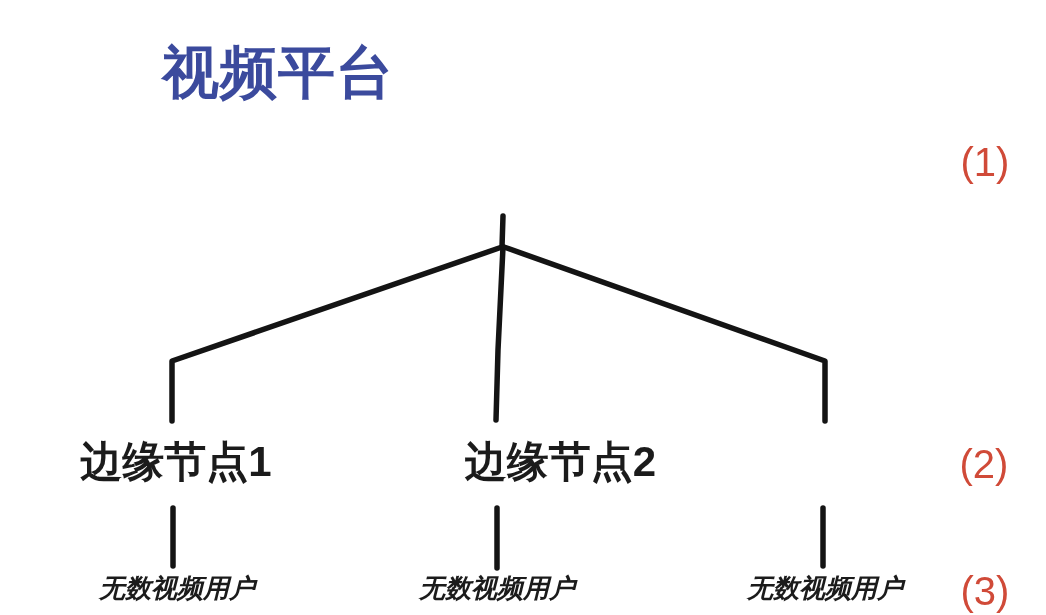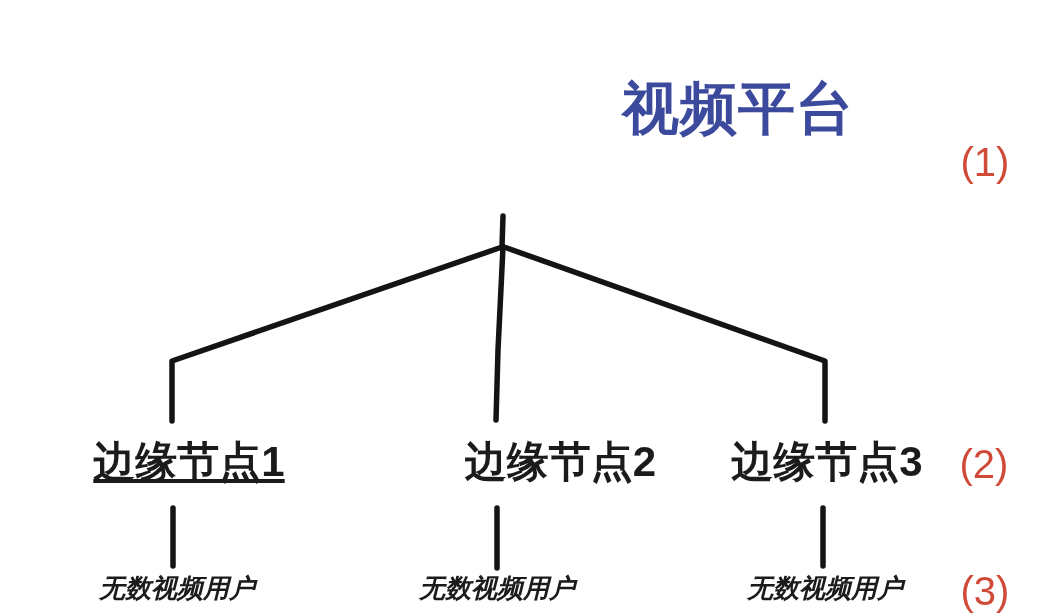--- a/index.html
+++ b/index.html
@@ -17,30 +17,29 @@
     font-family: "Liberation Sans", "DejaVu Sans", sans-serif;
     overflow: hidden;
   }
   .stage {
     position: relative;
     width: 1046px;
     height: 615px;
   }
   .abs { position: absolute; }
   .title-block {
-    left: 144px;
+    left: 162px;
     top: 36px;
     width: 710px;
-    text-align: right;
+    text-align: left;
     color: var(--c-title);
     font-size: 57px;
     font-weight: 700;
     line-height: 73px;
     letter-spacing: 1px;
-    margin-top: 36px;
   }
   .marker {
     width: 90px;
     text-align: center;
     color: var(--c-marker);
     font-size: 40px;
     font-weight: 400;
     line-height: 46px;
   }
   .marker-1 { left: 940px; top: 139px; }
@@ -48,21 +47,21 @@
   .marker-3 { left: 940px; top: 568px; }
   .edge-node {
     width: 320px;
     text-align: center;
     top: 438px;
     color: var(--c-text);
     font-size: 42px;
     font-weight: 700;
     line-height: 48px;
   }
-  .edge-node-1 { left: 29px; text-decoration: underline; }
+  .edge-node-1 { left: 16px; }
   .edge-node-2 { left: 336px; text-align: right; }
   .edge-node-3 { left: 667px; }
   .user-label {
     width: 320px;
     text-align: center;
     top: 569px;
     color: var(--c-text);
     font-size: 26px;
     font-weight: 700;
     line-height: 38px;
@@ -102,21 +101,20 @@
   </svg>
 
   <div class="abs title-block">
     <div>视频平台</div>
   </div>
 
   <div class="abs marker marker-1">(1)</div>
 
   <div class="abs edge-node edge-node-1">边缘节点1</div>
   <div class="abs edge-node edge-node-2">边缘节点2</div>
-  <div class="abs edge-node edge-node-3">边缘节点3</div>
 
   <div class="abs marker marker-2">(2)</div>
 
   <div class="abs user-label user-label-1">无数视频用户</div>
   <div class="abs user-label user-label-2">无数视频用户</div>
   <div class="abs user-label user-label-3">无数视频用户</div>
 
   <div class="abs marker marker-3">(3)</div>
 
 </div>

